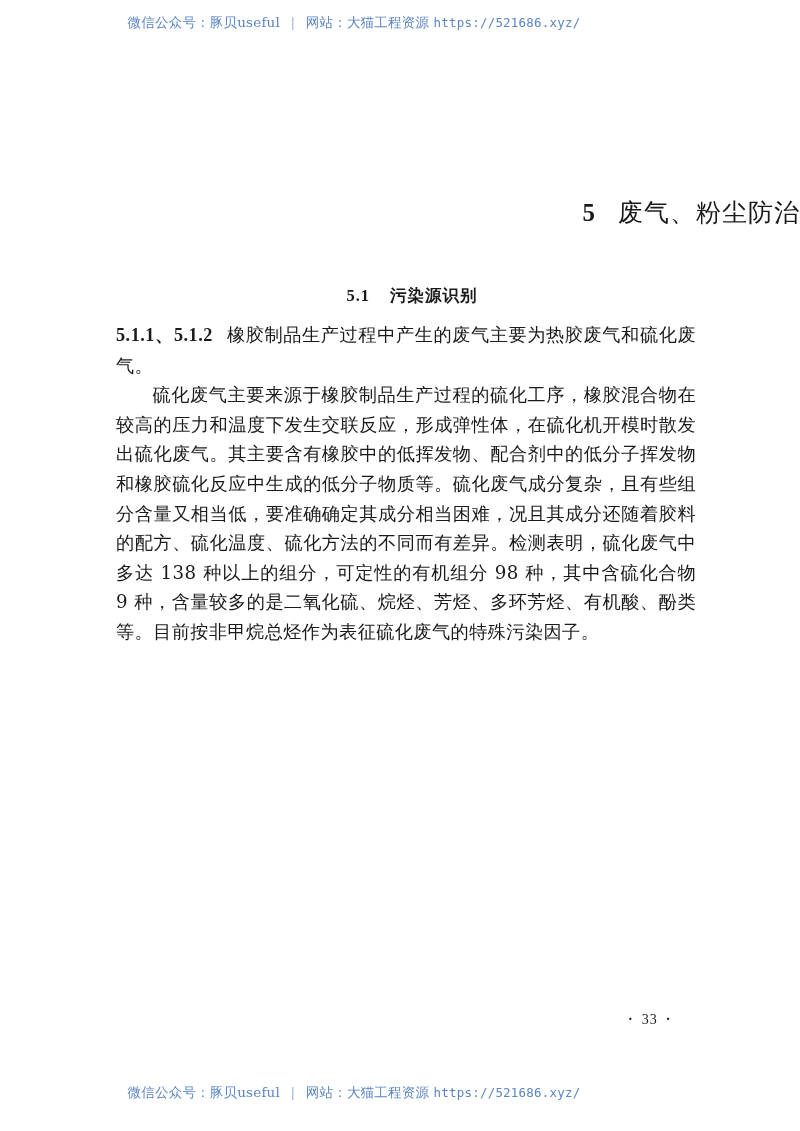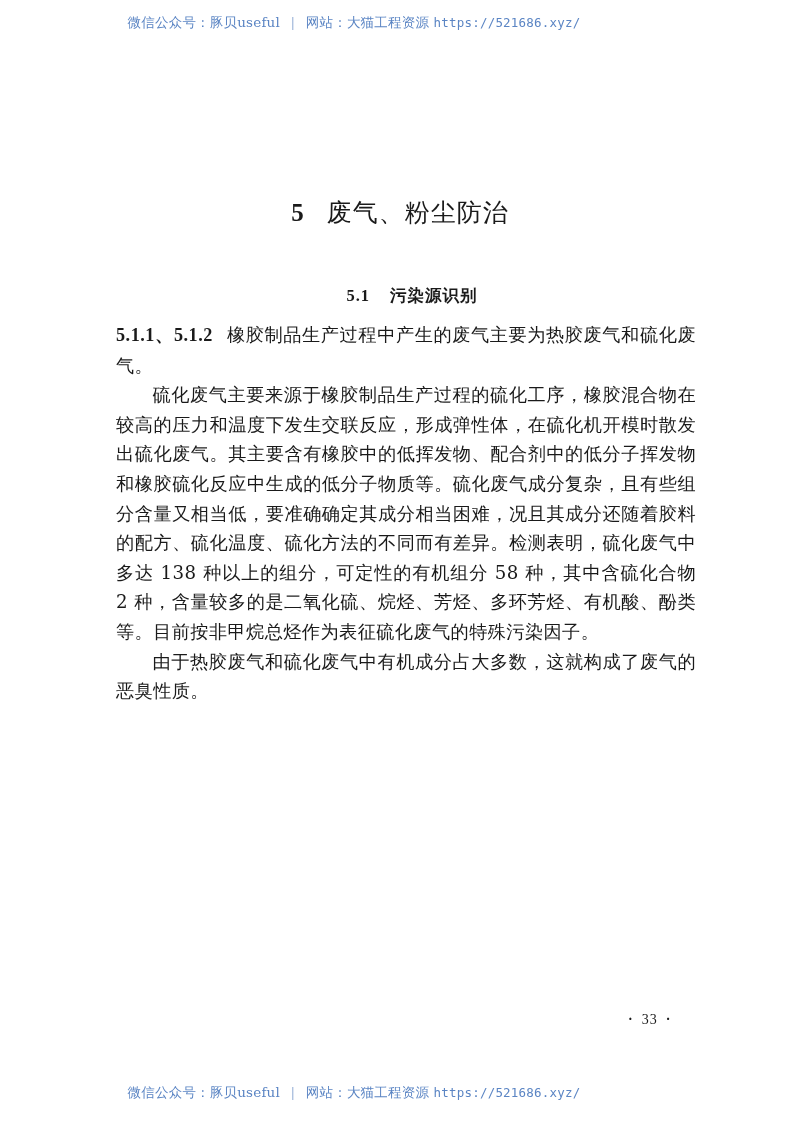--- a/index.html
+++ b/index.html
@@ -34,21 +34,21 @@
       font-size: 12.5px;
     }
     .wm-top { top: 14px; }
     .wm-bottom { top: 1084px; }
 
     .chapter-title {
       position: absolute;
       top: 196px;
       left: 0;
       width: 800px;
-      text-align: center;
+      text-align: right;
       font-size: 25px;
       letter-spacing: 1px;
     }
     .chapter-title .num {
       font-family: "Liberation Serif", serif;
       font-weight: bold;
       margin-right: 22px;
     }
     .section-title {
       position: absolute;
@@ -119,24 +119,21 @@
 
 <h2 class="section-title" style="margin:12px;">
   <span class="num">5.1</span><span>污染源识别</span>
 </h2>
 
 <div class="body-text">
   <p class="para">
     <span class="clause-num">5.1.1、5.1.2</span><span>橡胶制品生产过程中产生的废气主要为热胶废气和硫化废气。</span>
   </p>
   <p class="para indent">
-    <span>硫化废气主要来源于橡胶制品生产过程的硫化工序，橡胶混合物在较高的压力和温度下发生交联反应，形成弹性体，在硫化机开模时散发出硫化废气。其主要含有橡胶中的低挥发物、配合剂中的低分子挥发物和橡胶硫化反应中生成的低分子物质等。硫化废气成分复杂，且有些组分含量又相当低，要准确确定其成分相当困难，况且其成分还随着胶料的配方、硫化温度、硫化方法的不同而有差异。检测表明，硫化废气中多达 138 种以上的组分，可定性的有机组分 58 种，其中含硫化合物 2 种，含量较多的是二氧化硫、烷烃、芳烃、多环芳烃、有机酸、酚类等。目前按非甲烷总烃作为表征硫化废气的特殊污染因子。</span>
-  </p>
-  <p class="para indent">
-    <span>由于热胶废气和硫化废气中有机成分占大多数，这就构成了废气的恶臭性质。</span>
+    <span>硫化废气主要来源于橡胶制品生产过程的硫化工序，橡胶混合物在较高的压力和温度下发生交联反应，形成弹性体，在硫化机开模时散发出硫化废气。其主要含有橡胶中的低挥发物、配合剂中的低分子挥发物和橡胶硫化反应中生成的低分子物质等。硫化废气成分复杂，且有些组分含量又相当低，要准确确定其成分相当困难，况且其成分还随着胶料的配方、硫化温度、硫化方法的不同而有差异。检测表明，硫化废气中多达 138 种以上的组分，可定性的有机组分 98 种，其中含硫化合物 9 种，含量较多的是二氧化硫、烷烃、芳烃、多环芳烃、有机酸、酚类等。目前按非甲烷总烃作为表征硫化废气的特殊污染因子。</span>
   </p>
 </div>
 
 <div class="page-number">
   <span class="dot">·</span><span>33</span><span class="dot">·</span>
 </div>
 
 <div class="watermark wm-bottom">
   <span>微信公众号：豚贝useful</span>
   <span class="sep">|</span>

